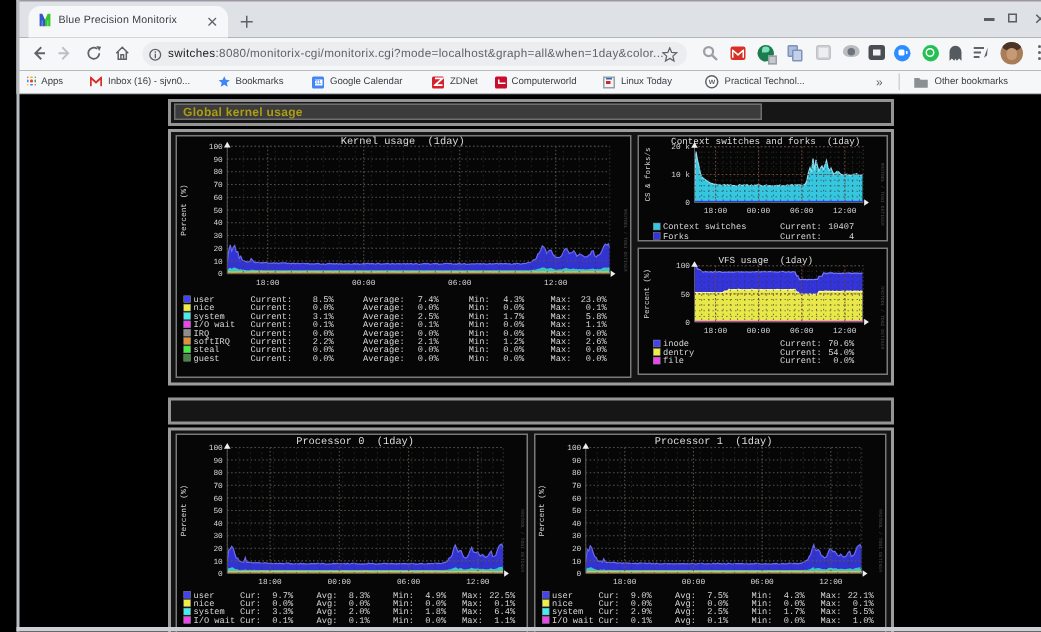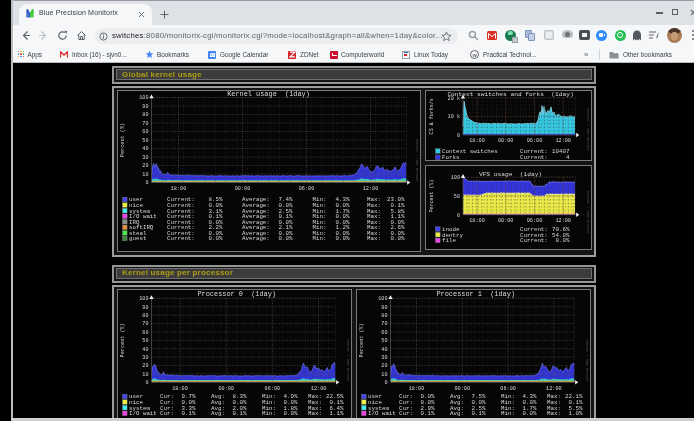--- a/index.html
+++ b/index.html
@@ -128,24 +128,23 @@
 <div class="abs" style="left:461.5px;top:52.5px;width:4px;height:4px;font-size:5.5px;color:#5f6368;font-weight:bold;line-height:4px;">w</div>
 <div class="abs" style="left:472px;top:50.5px;width:60px;font-size:6.4px;color:#3c4043;white-space:nowrap;">Practical Technol...</div>
 <div class="abs" style="left:573px;top:49.5px;font-size:8px;color:#5f6368;">»</div>
 <div class="abs" style="left:588px;top:49px;width:1px;height:11px;background:#d0d3d6;"></div>
 <svg class="abs" style="left:598px;top:50.5px" width="10" height="8" viewBox="0 0 10 8">
       <path d="M0.5,1 L3.8,1 L4.8,2.2 L9.5,2.2 L9.5,7.5 L0.5,7.5 Z" fill="#8a8f94"></path>
     </svg>
 <div class="abs" style="left:612px;top:50.5px;width:70px;font-size:6.4px;color:#3c4043;white-space:nowrap;">Other bookmarks</div>
 <div class="abs" style="left:0;top:63.4px;width:694px;height:357.6px;background:#000;"></div>
 <div class="abs" style="left:101px;top:66px;width:484px;height:18px;border:2px solid #949494;background:#161616;"></div>
-    <div class="abs" style="left:105px;top:69.2px;width:476px;height:11.2px;border:1px solid #6f6f6f;background:#3c3c3c;color:#ab9d14;font-weight:bold;font-size:8px;letter-spacing:0.2px;line-height:9.2px;padding-left:5px;">Global kernel usage</div>
+    <div class="abs" style="left:105px;top:69.2px;width:392px;height:11.2px;border:1px solid #6f6f6f;background:#3c3c3c;color:#ab9d14;font-weight:bold;font-size:8px;letter-spacing:0.2px;line-height:9.2px;padding-left:5px;">Global kernel usage</div>
 <div class="abs" style="left:101px;top:86px;width:484px;height:171px;border:2px solid #9c9c9c;background:#141414;"></div>
 <div class="abs" style="left:101px;top:265px;width:484px;height:17.5px;border:2px solid #949494;background:#161616;"></div>
-    <div class="abs" style="left:105px;top:268.2px;width:476px;height:10.7px;border:1px solid #6f6f6f;background:#3c3c3c;color:#ab9d14;font-weight:bold;font-size:8px;letter-spacing:0.2px;line-height:8.7px;padding-left:5px;">Kernel usage per processor</div>
 <div class="abs" style="left:101px;top:284.5px;width:484px;height:140px;border:2px solid #9c9c9c;background:#141414;"></div>
 <div class="abs" style="left:105.5px;top:90px;width:304.5px;height:162px;border:1px solid #7a7a7a;background:#060606;"></div>
 <div class="abs" style="left:413.5px;top:90px;width:167.5px;height:71px;border:1px solid #7a7a7a;background:#060606;"></div>
 <div class="abs" style="left:413.5px;top:164.5px;width:167.5px;height:85.5px;border:1px solid #7a7a7a;background:#060606;"></div>
 <div class="abs" style="left:105.5px;top:288.5px;width:235.5px;height:140px;border:1px solid #7a7a7a;background:#060606;"></div>
 <div class="abs" style="left:344.5px;top:288.5px;width:235.5px;height:140px;border:1px solid #7a7a7a;background:#060606;"></div>
 <svg class="abs" style="left:105.5px;top:90px" width="304.5" height="162" viewBox="0 0 304.5 162">
       <text x="151.5" y="5.8" font-family="Liberation Mono, monospace" font-size="6.9" fill="#dddddd" text-anchor="middle" xml:space="preserve">Kernel usage  (1day)</text>
       <text x="31.5" y="94.3" font-family="Liberation Mono, monospace" font-size="5.2" fill="#d8d8d8" text-anchor="end" xml:space="preserve">0</text>
       <text x="31.5" y="85.8" font-family="Liberation Mono, monospace" font-size="5.2" fill="#d8d8d8" text-anchor="end" xml:space="preserve">10</text>

